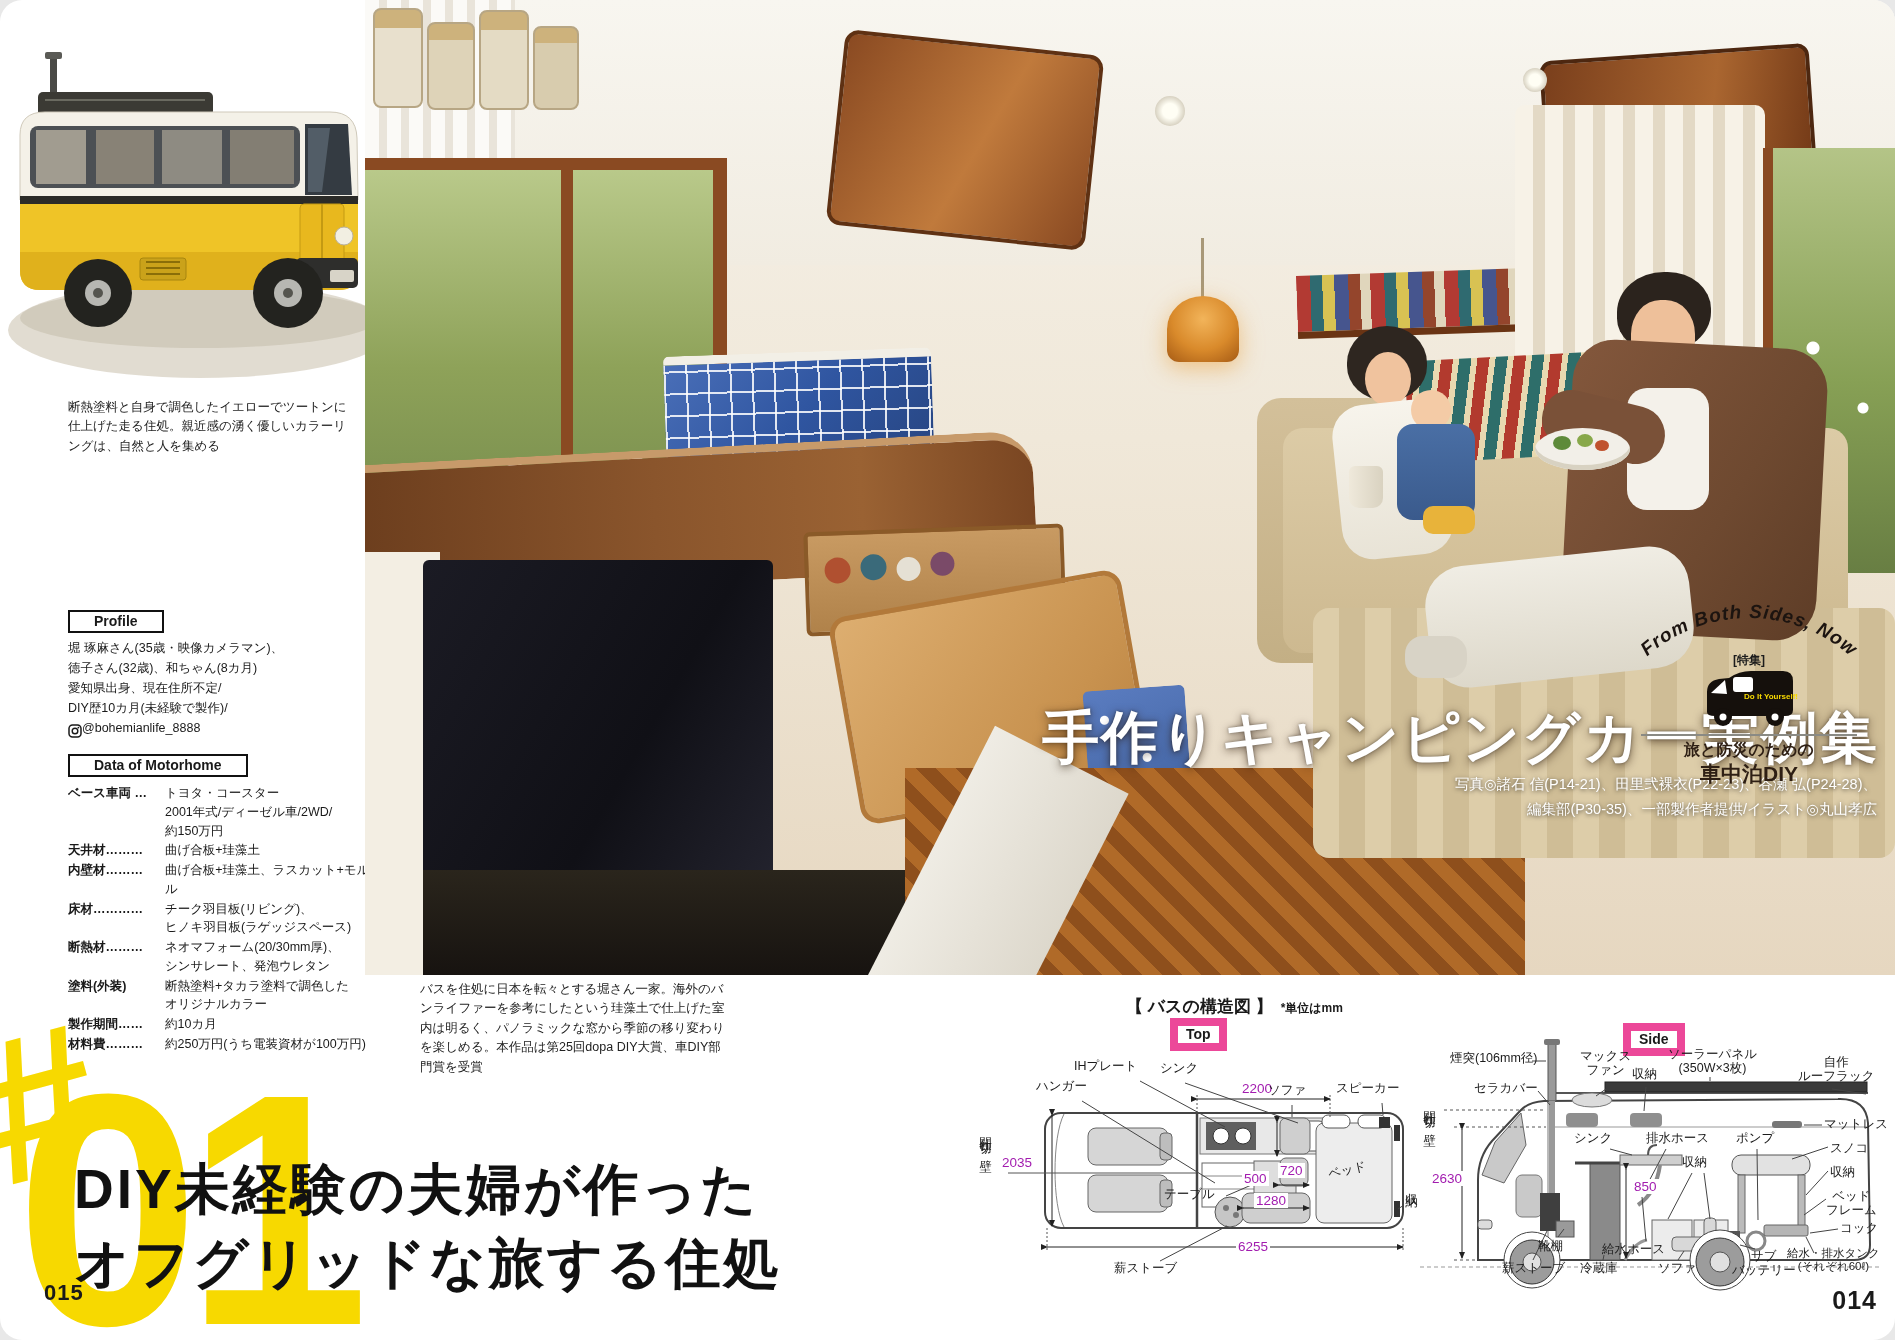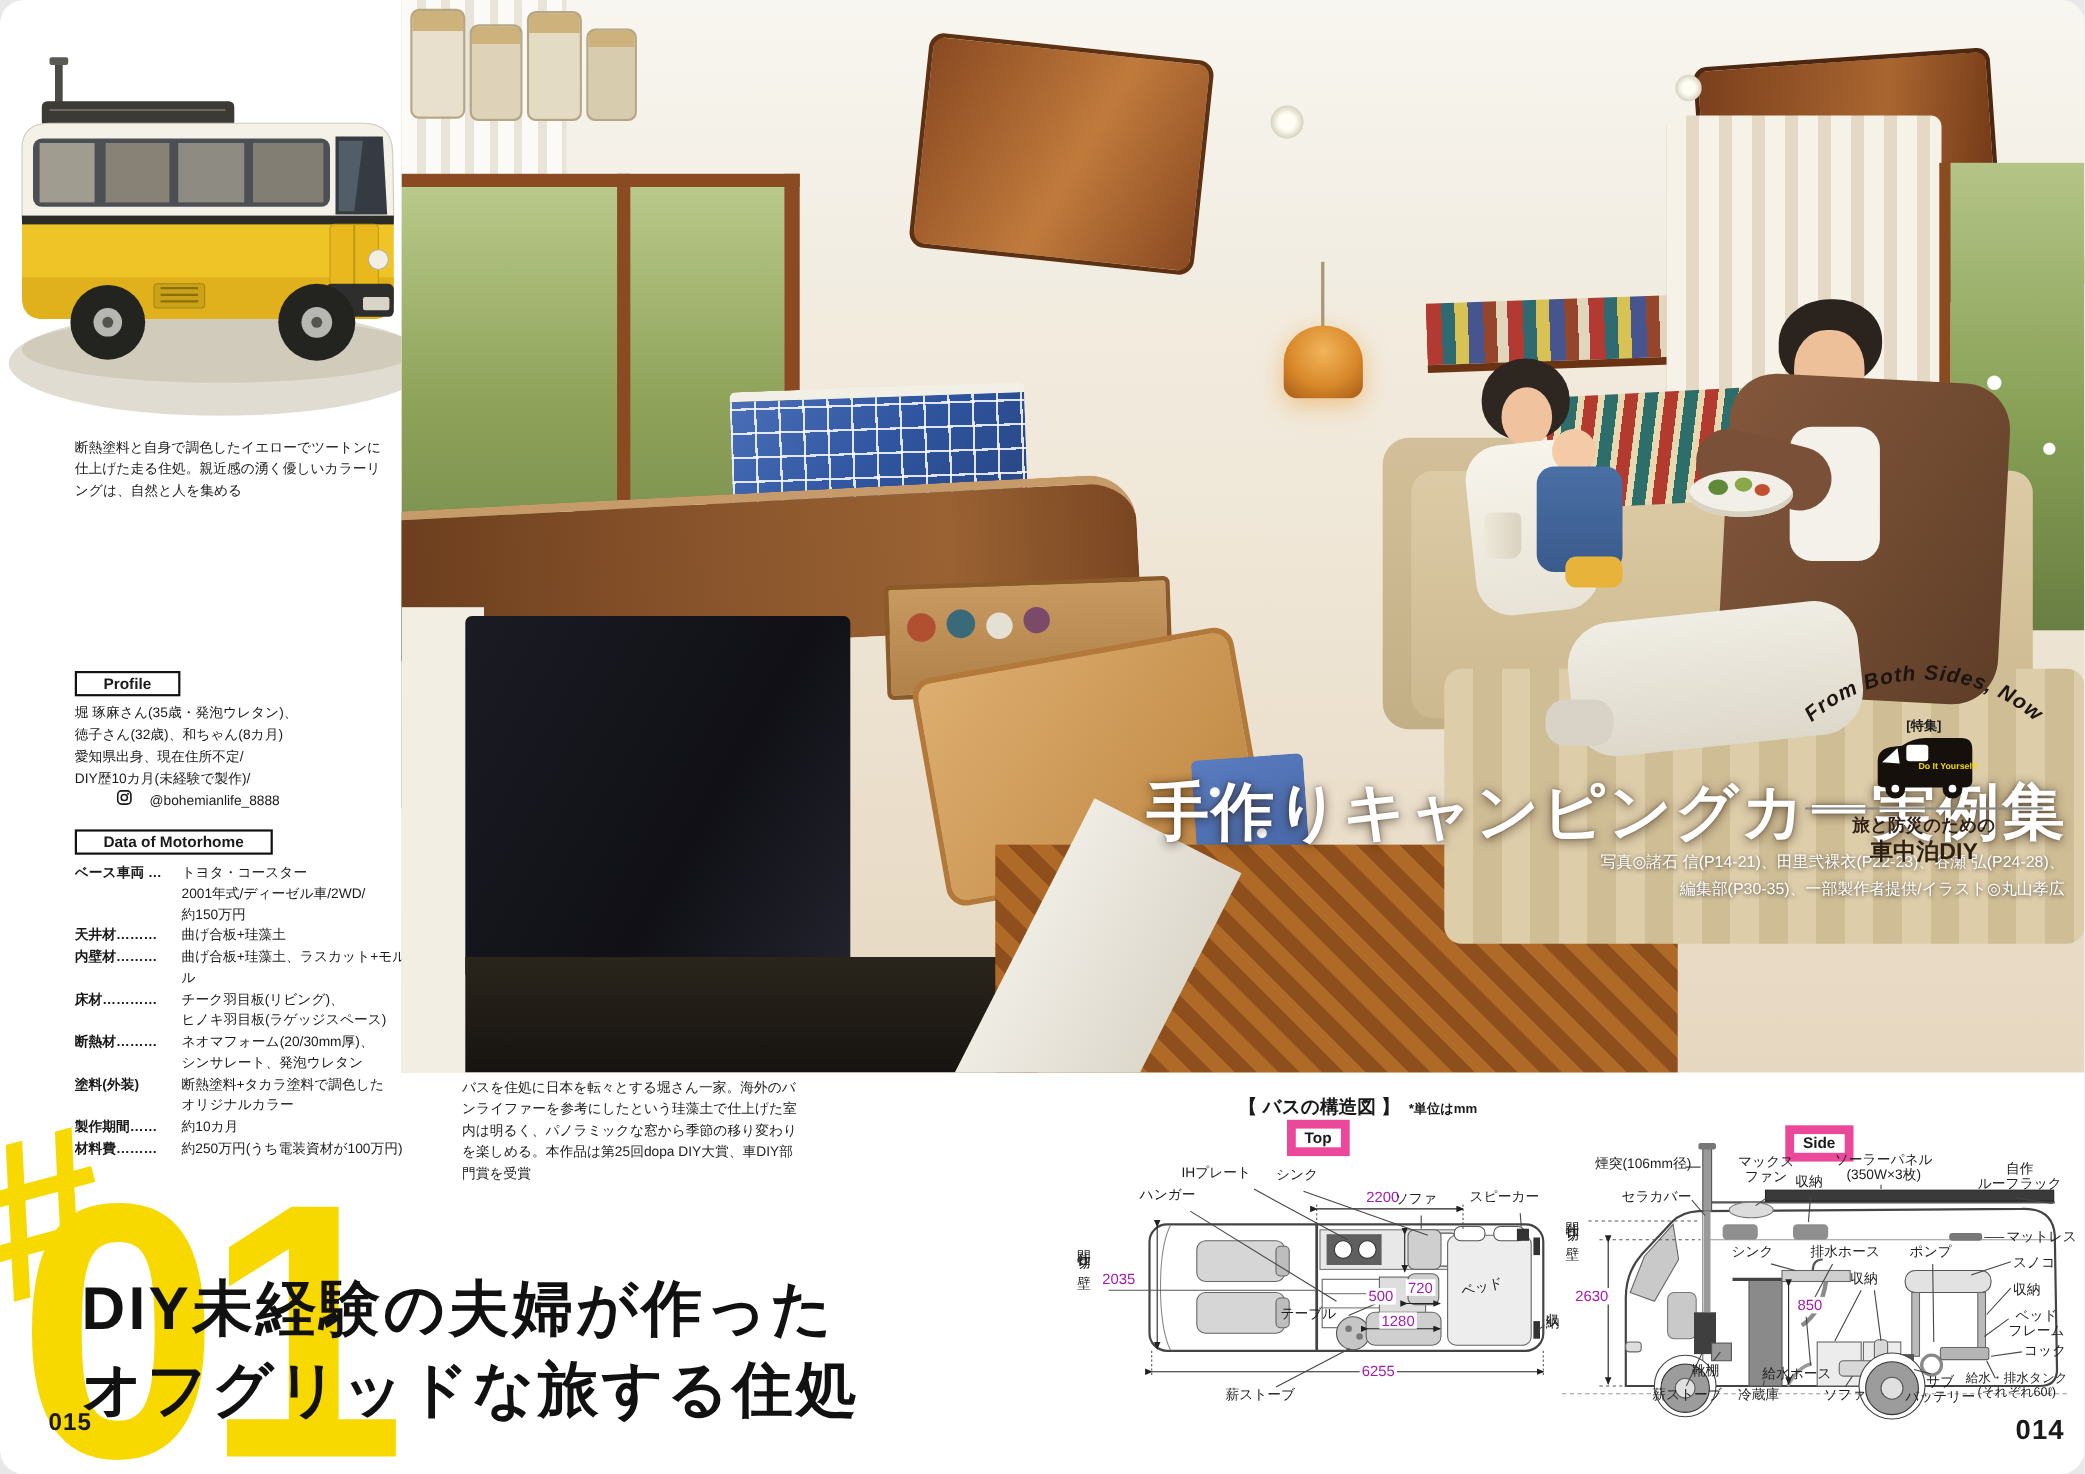--- a/index.html
+++ b/index.html
@@ -75,25 +75,25 @@
       <line x1="146" y1="274" x2="180" y2="274" stroke="#8a6e08" stroke-width="2"></line>
     </svg>
   </div>
 
   <div class="abs smallcap" style="left:68px;top:398px;width:285px;">断熱塗料と自身で調色したイエローでツートンに仕上げた走る住処。親近感の湧く優しいカラーリングは、自然と人を集める</div>
 
   <div class="abs" style="left:68px;top:610px;width:320px;">
     <div>
       <span class="hdrbox">Profile</span>
       <div style="font-size:12.5px;line-height:1.6;margin-top:5px;">
-        <div>堀 琢麻さん(35歳・発泡ウレタン)、</div>
+        <div>堀 琢麻さん(35歳・映像カメラマン)、</div>
         <div>徳子さん(32歳)、和ちゃん(8カ月)</div>
         <div>愛知県出身、現在住所不定/</div>
         <div>DIY歴10カ月(未経験で製作)/</div>
-        <div style="display:flex;align-items:flex-start;gap:16px;margin-left:38px;">
+        <div style="display:flex;align-items:flex-end;gap:0;">
           <svg width="14" height="14" viewBox="0 0 14 14">
             <rect x="1" y="1" width="12" height="12" rx="3.5" fill="none" stroke="#1a1a1a" stroke-width="1.5"></rect>
             <circle cx="7" cy="7" r="2.8" fill="none" stroke="#1a1a1a" stroke-width="1.4"></circle>
             <circle cx="10.4" cy="3.6" r="0.9" fill="#1a1a1a"></circle>
           </svg>
           <span style="font-size:12.5px;">@bohemianlife_8888</span>
         </div>
       </div>
     </div>
 

